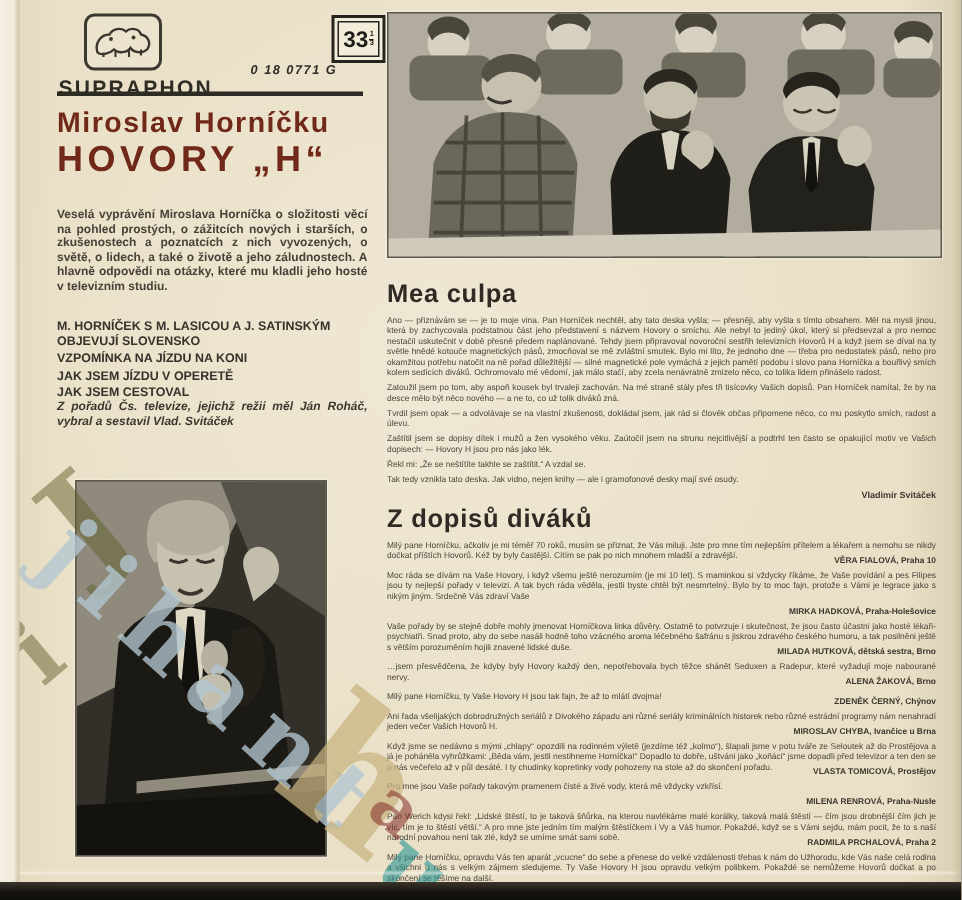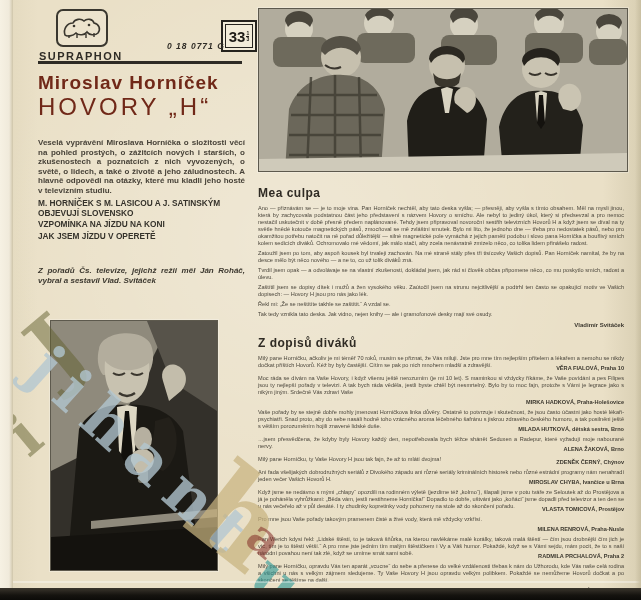--- a/index.html
+++ b/index.html
@@ -8,47 +8,47 @@
     background:
       radial-gradient(ellipse at 45% 40%, rgba(255,255,255,.25), rgba(0,0,0,0) 60%),
       linear-gradient(90deg,#e2d8bd 0%,#eae0c7 6%,#eae0c7 94%,#d9cfb3 100%),
       #e9dfc5;
     font-family:"Liberation Sans",sans-serif;color:#35312a;
   }
   .abs{position:absolute;}
   
   .logo-box{left:56px;top:9px;width:48px;height:34px;border:2px solid #3a372f;border-radius:7px;
     display:flex;align-items:center;justify-content:center;background:rgba(255,255,255,.12);}
-  .logo-text{left:39px;top:50px;font-size:11px;font-weight:bold;letter-spacing:1.5px;color:#2f2c26;}
-  .speed-box{left:221px;top:20px;width:32px;height:28px;border:2px solid #25231e;background:#f2ecd9;
+  .logo-text{left:39px;top:50px;font-size:14px;font-weight:bold;letter-spacing:1.5px;color:#2f2c26;}
+  .speed-box{left:221px;top:10px;width:32px;height:28px;border:2px solid #25231e;background:#f2ecd9;
     display:flex;align-items:center;justify-content:center;}
   .speed-inner{display:flex;align-items:center;gap:1px;border:1px solid #25231e;padding:1px 3px;height:20px;}
   .speed-number{font-size:15px;font-weight:bold;color:#1d1b16;line-height:1;}
   .frac{display:inline-flex;flex-direction:column;align-items:center;font-size:5px;font-weight:bold;line-height:4.6px;color:#1d1b16;}
   .frac .btm{border-top:1px solid #1d1b16;}
   .catalog{left:167px;top:41px;font-size:8.5px;font-weight:bold;letter-spacing:1px;color:#2f2c26;font-style:italic;}
   .rule{left:38px;top:61px;width:204px;height:3px;background:#2e2b25;}
   
   .artist{left:38px;top:72px;font-size:19px;font-weight:bold;letter-spacing:1px;color:#702818;white-space:nowrap;}
-  .album-title{left:38px;top:93px;font-size:24px;font-weight:normal;letter-spacing:3px;color:#702818;white-space:nowrap;}
+  .album-title{left:38px;top:93px;font-size:24px;font-weight:bold;letter-spacing:3px;color:#702818;white-space:nowrap;}
   .intro{left:38px;top:138px;width:207px;font-size:8px;font-weight:bold;line-height:9.5px;
     text-align:justify;color:#474238;}
-  .tracklist{left:38px;top:198px;width:210px;}
+  .tracklist{left:38px;top:212px;width:210px;}
   .track{font-size:8.3px;font-weight:bold;line-height:10.4px;color:#35322b;white-space:nowrap;}
   .track.gap{margin-top:2px;}
   .credits{left:38px;top:266px;width:207px;font-size:8px;font-weight:bold;line-height:10px;
     text-align:justify;color:#3c382f;font-style:italic;}
   
   .photo{border:1px solid #5d594d;background:#8f8a7c;box-shadow:0 0 0 1px rgba(255,255,255,.25);}
   .photo-left{left:50px;top:320px;width:166px;height:249px;}
   .photo-top{left:258px;top:8px;width:368px;height:162px;}
   .photo svg{display:block;}
   
   .mea{left:258px;top:186px;width:366px;}
-  .sec-head{font-size:12px;font-weight:bold;color:#2f2b24;letter-spacing:.5px;margin:0 0 5px 0;}
+  .sec-head{font-size:17px;font-weight:bold;color:#2f2b24;letter-spacing:.5px;margin:0 0 5px 0;}
   .bodytext{font-size:5.6px;line-height:7px;text-align:justify;color:#4b463c;margin:0 0 3px 0;}
   .mea-sig{text-align:right;font-size:6px;font-weight:bold;color:#3b372e;margin-top:4px;}
   .letters{left:258px;top:336px;width:366px;}
   .letter{margin-bottom:3px;}
   .sig{display:block;text-align:right;font-size:5.6px;font-weight:bold;color:#3b372e;line-height:7px;}
   .sig-inline .sig{margin-top:-7px;}
   
   .wm{pointer-events:none;font-family:"DejaVu Serif",serif;font-weight:bold;z-index:5;}
   .wm-olive-j{left:34px;top:295px;font-size:88px;color:rgba(98,96,46,.50);transform:rotate(-40deg);}
   .wm-olive-i{left:12px;top:398px;font-size:62px;color:rgba(98,96,46,.50);transform:rotate(-40deg);}
@@ -83,29 +83,30 @@
       <span class="speed-number">33</span>
       <span class="frac">
         <span>1</span>
         <span class="btm">3</span>
       </span>
     </span>
   </div>
   <div class="abs catalog">0 18 0771 G</div>
   <div class="abs rule"></div>
 
-  <div class="abs artist">Miroslav Horníček</div>
+  <div class="abs artist">Miroslav Horníčku</div>
   <div class="abs album-title">HOVORY „H“</div>
   <div class="abs intro">Veselá vyprávění Miroslava Horníčka o složitosti věcí na pohled prostých, o zážitcích nových i starších, o zkušenostech a poznatcích z nich vyvozených, o světě, o lidech, a také o životě a jeho záludnostech. A hlavně odpovědi na otázky, které mu kladli jeho hosté v televizním studiu.</div>
 
   <div class="abs tracklist">
     <div class="track">M. HORNÍČEK S M. LASICOU A J. SATINSKÝM</div>
     <div class="track">OBJEVUJÍ SLOVENSKO</div>
     <div class="track">VZPOMÍNKA NA JÍZDU NA KONI</div>
     <div class="track gap">JAK JSEM JÍZDU V OPERETĚ</div>
+    <div class="track">JAK JSEM CESTOVAL</div>
   </div>
 
   <div class="abs credits">Z pořadů Čs. televize, jejichž režii měl Ján Roháč, vybral a sestavil Vlad. Svitáček</div>
 
   <div class="abs photo photo-left">
     <svg width="166" height="249" viewBox="0 0 166 249">
       <rect width="166" height="249" fill="#33302a"></rect>
       <path d="M0 0 L120 0 L60 120 L0 150 Z" fill="#8f8a7c"></path>
       <path d="M96 0 L166 0 L166 90 L120 60 Z" fill="#57534a"></path>
 

